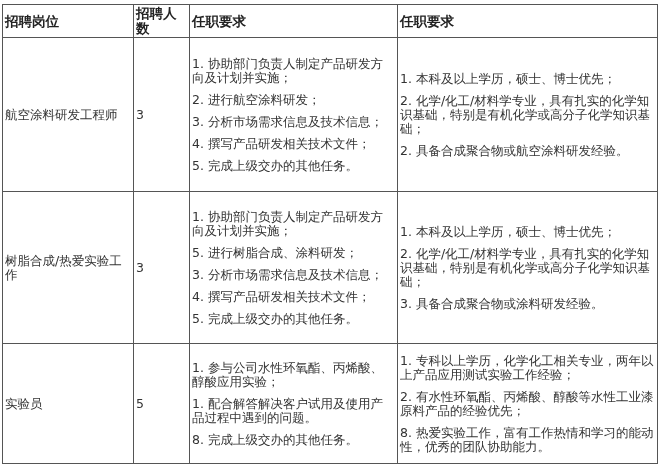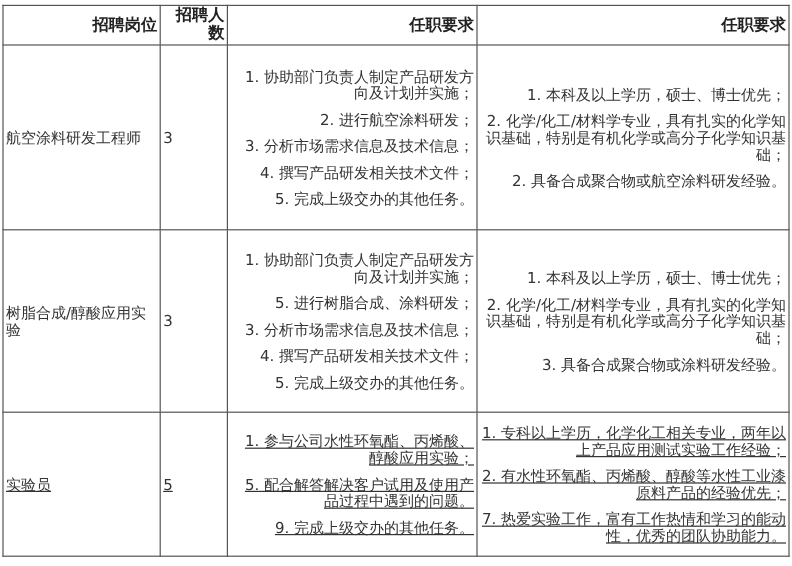--- a/index.html
+++ b/index.html
@@ -6,29 +6,29 @@
   body { width: 660px; height: 472px; overflow: hidden; position: relative;
          font-family: "DejaVu Sans", "Liberation Sans", sans-serif; color: #333333; }
   table.jobs {
     position: absolute; left: 2px; top: 4px;
     width: 655px; border-collapse: collapse; table-layout: fixed;
     font-size: 12.5px; line-height: 14px;
   }
   table.jobs td, table.jobs th {
     border: 1.5px solid #555555; padding: 0 2px; vertical-align: middle;
   }
-  th { font-weight: bold; font-size: 13.5px; color: #222222; text-align: right; height: 32px; line-height: 15px; }
+  th { font-weight: bold; font-size: 13.5px; color: #222222; text-align: left; height: 32px; line-height: 15px; }
   td.pos, td.num { text-align: left; }
   td.duty, td.req { text-align: left; vertical-align: top; padding: 1px 1px 1px 1px; }
   td.req { vertical-align: middle; }
-  .item { margin: 0 0 8px 0; text-align: right; }
+  .item { margin: 0 0 8px 0; }
   .item:last-child { margin-bottom: 0; }
   tr.r1 td { height: 153px; }
   tr.r2 td { height: 151px; }
-  tr.r3 td { height: 119px; text-decoration: underline; }
+  tr.r3 td { height: 119px; }
 </style>
 </head>
 <body>
 
 <table class="jobs">
   <colgroup>
     <col style="width:131px">
     <col style="width:56px">
     <col style="width:208px">
     <col style="width:260px">
@@ -52,43 +52,43 @@
         <div class="item">4. 撰写产品研发相关技术文件；</div>
         <div class="item">5. 完成上级交办的其他任务。</div>
       </td>
       <td class="req">
         <div class="item">1. 本科及以上学历，硕士、博士优先；</div>
         <div class="item">2. 化学/化工/材料学专业，具有扎实的化学知识基础，特别是有机化学或高分子化学知识基础；</div>
         <div class="item">2. 具备合成聚合物或航空涂料研发经验。</div>
       </td>
     </tr>
     <tr class="r2">
-      <td class="pos">树脂合成/醇酸应用实验</td>
+      <td class="pos">树脂合成/热爱实验工作</td>
       <td class="num">3</td>
       <td class="duty">
         <div class="item">1. 协助部门负责人制定产品研发方向及计划并实施；</div>
         <div class="item">5. 进行树脂合成、涂料研发；</div>
         <div class="item">3. 分析市场需求信息及技术信息；</div>
         <div class="item">4. 撰写产品研发相关技术文件；</div>
         <div class="item">5. 完成上级交办的其他任务。</div>
       </td>
       <td class="req">
         <div class="item">1. 本科及以上学历，硕士、博士优先；</div>
         <div class="item">2. 化学/化工/材料学专业，具有扎实的化学知识基础，特别是有机化学或高分子化学知识基础；</div>
         <div class="item">3. 具备合成聚合物或涂料研发经验。</div>
       </td>
     </tr>
     <tr class="r3">
       <td class="pos">实验员</td>
       <td class="num">5</td>
       <td class="duty" style="vertical-align:middle">
         <div class="item">1. 参与公司水性环氧酯、丙烯酸、醇酸应用实验；</div>
-        <div class="item">5. 配合解答解决客户试用及使用产品过程中遇到的问题。</div>
-        <div class="item">9. 完成上级交办的其他任务。</div>
+        <div class="item">1. 配合解答解决客户试用及使用产品过程中遇到的问题。</div>
+        <div class="item">8. 完成上级交办的其他任务。</div>
       </td>
       <td class="req">
         <div class="item">1. 专科以上学历，化学化工相关专业，两年以上产品应用测试实验工作经验；</div>
         <div class="item">2. 有水性环氧酯、丙烯酸、醇酸等水性工业漆原料产品的经验优先；</div>
-        <div class="item">7. 热爱实验工作，富有工作热情和学习的能动性，优秀的团队协助能力。</div>
+        <div class="item">8. 热爱实验工作，富有工作热情和学习的能动性，优秀的团队协助能力。</div>
       </td>
     </tr>
   </tbody>
 </table>
 
 </body></html>

